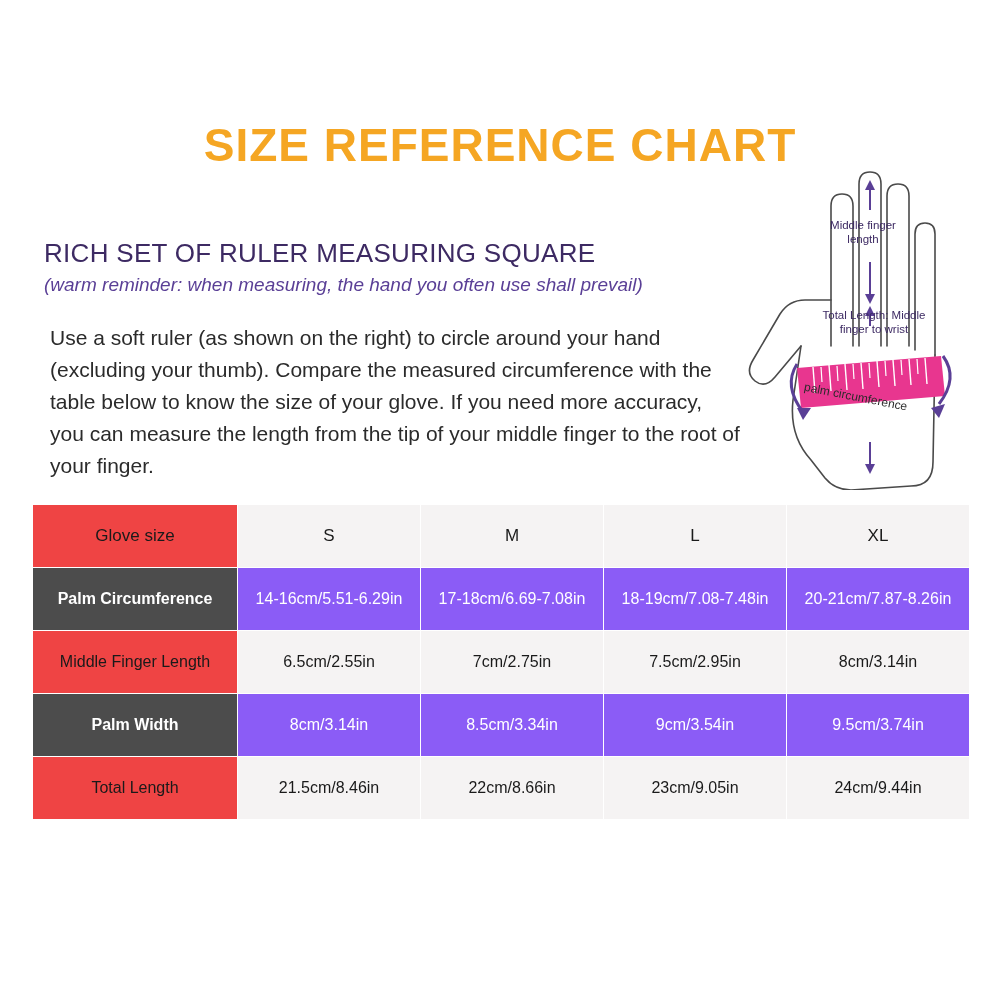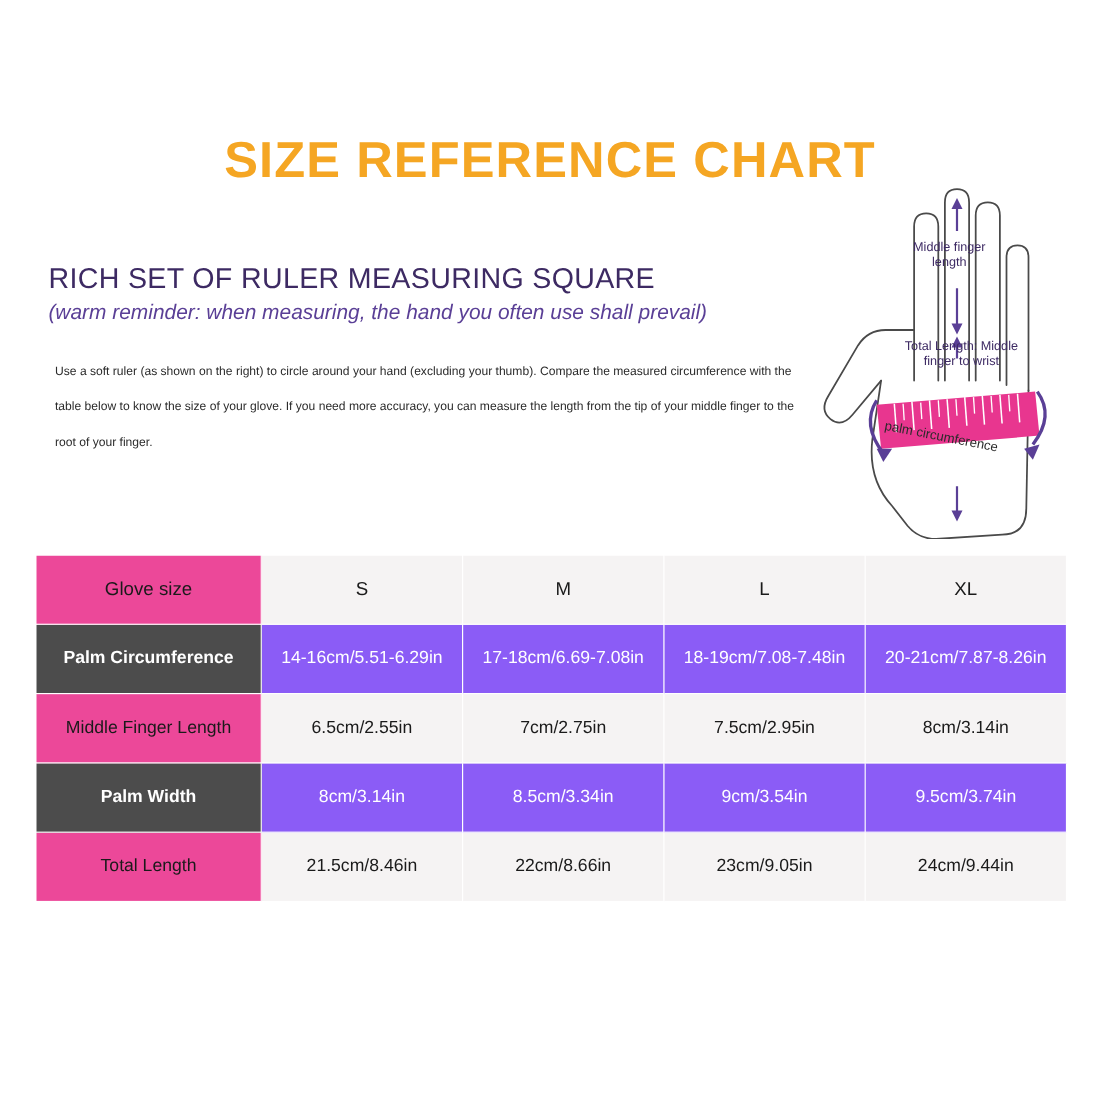--- a/index.html
+++ b/index.html
@@ -51,21 +51,21 @@
     top: 274px;
     font-size: 19px;
     color: #5a3f96;
     font-style: italic;
   }
   .body-copy {
     position: absolute;
     left: 50px;
     top: 322px;
     width: 690px;
-    font-size: 11px;
+    font-size: 21px;
     line-height: 32px;
     color: #2b2b2b;
   }
 
   
   .diagram {
     position: absolute;
     left: 735px;
     top: 150px;
     width: 250px;
@@ -115,21 +115,21 @@
   }
   col.c1 { width: 205px; }
   col.c2 { width: 183px; }
   col.c3 { width: 183px; }
   col.c4 { width: 183px; }
   col.c5 { width: 183px; }
 
   tr.light td { background: #f5f3f3; color: #1a1a1a; }
   tr.dark td  { background: #8b5cf6; color: #ffffff; }
   tr.dark td.label-cell { background: #4c4c4c; }
-  tr.light td.label-cell { background: #ec4899; }
+  tr.light td.label-cell { background: #ef4444; }
   td.label-cell { font-weight: normal; }
   tr.dark td.label-cell { font-weight: bold; }
 
   .note {
     position: absolute;
     left: 44px;
     top: 846px;
     font-size: 19px;
     color: #3b3b3b;
   }

